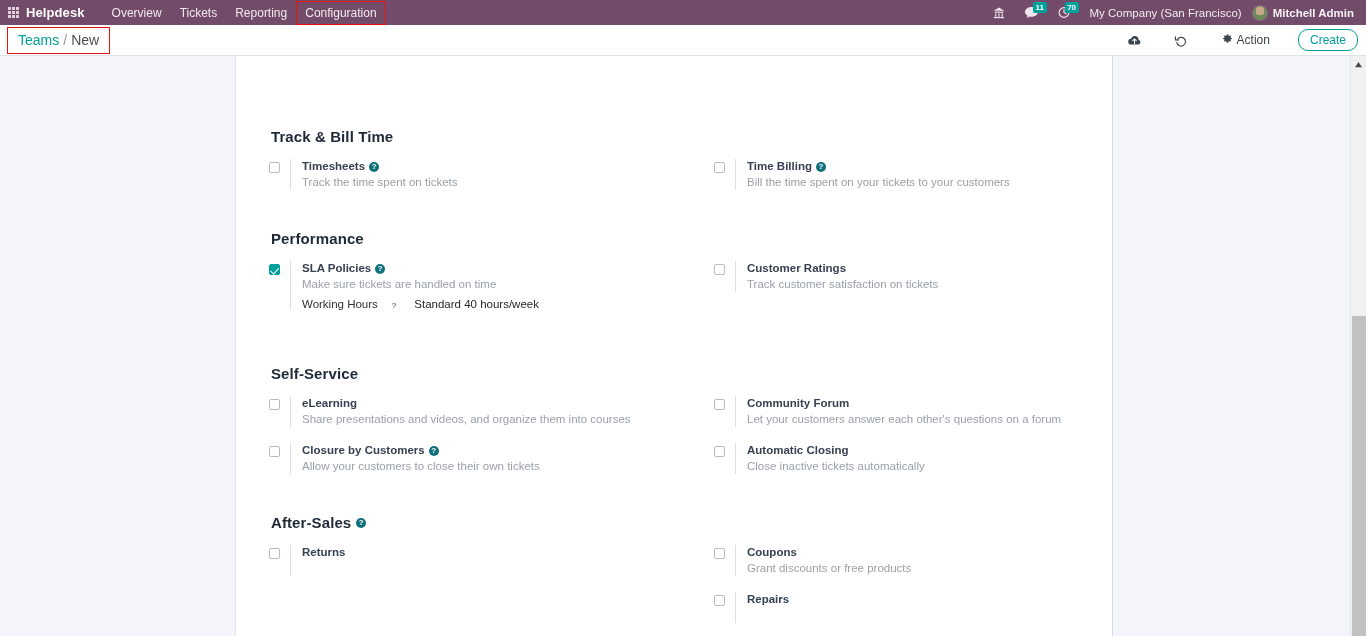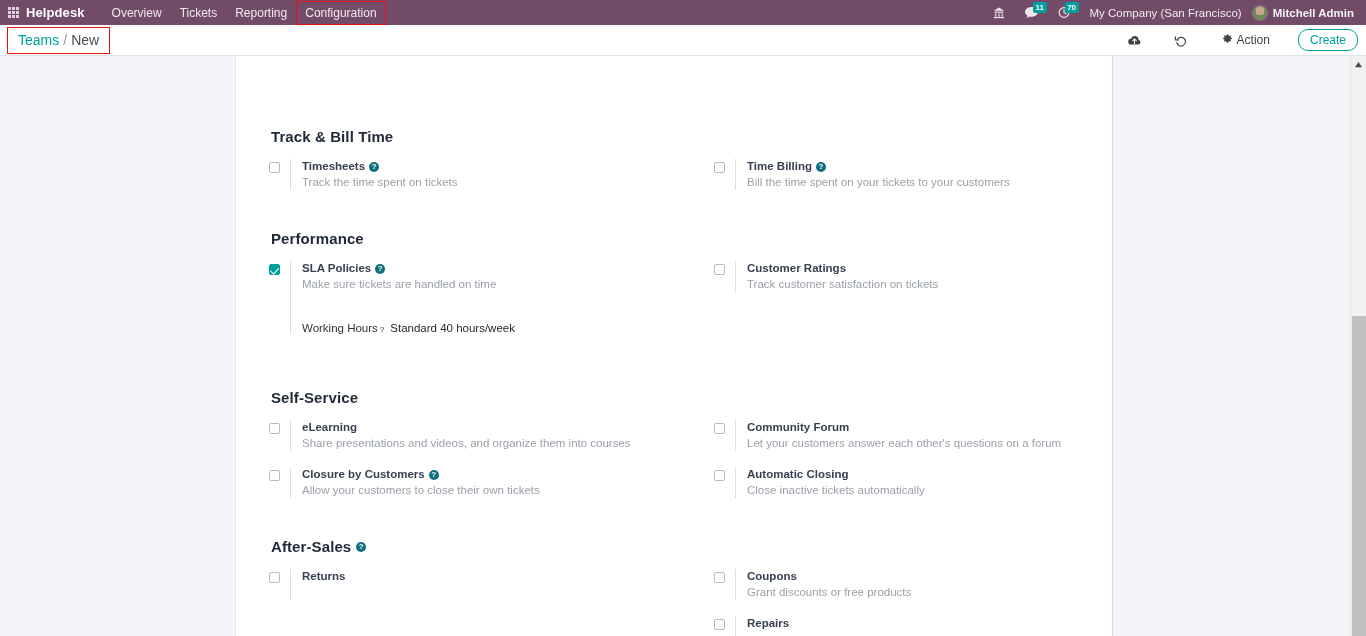--- a/index.html
+++ b/index.html
@@ -191,23 +191,23 @@
   }
   .help-ico {
     width: 10px; height: 10px; border-radius: 50%;
     background: #0f6f7a; color: #fff;
     font-size: 8px; line-height: 10px;
     text-align: center; font-weight: bold;
     display: inline-block; font-family: "Liberation Sans", sans-serif;
     cursor: pointer; flex: 0 0 auto;
   }
   .sub-setting {
-    margin-top: 30px;
+    margin-top: 6px;
     font-size: 11.5px; color: #2f3337;
-    display: flex; align-items: flex-end; gap: 6px;
+    display: flex; align-items: flex-end; gap: 18px;
   }
   .sub-label { font-weight: normal; color: #2f3337; }
   .sub-sup {
     font-size: 8px; vertical-align: super;
     color: #2f3337; margin-left: -4px;
   }
   .sub-value { color: #23282c; }
 
   
   .vscroll {

